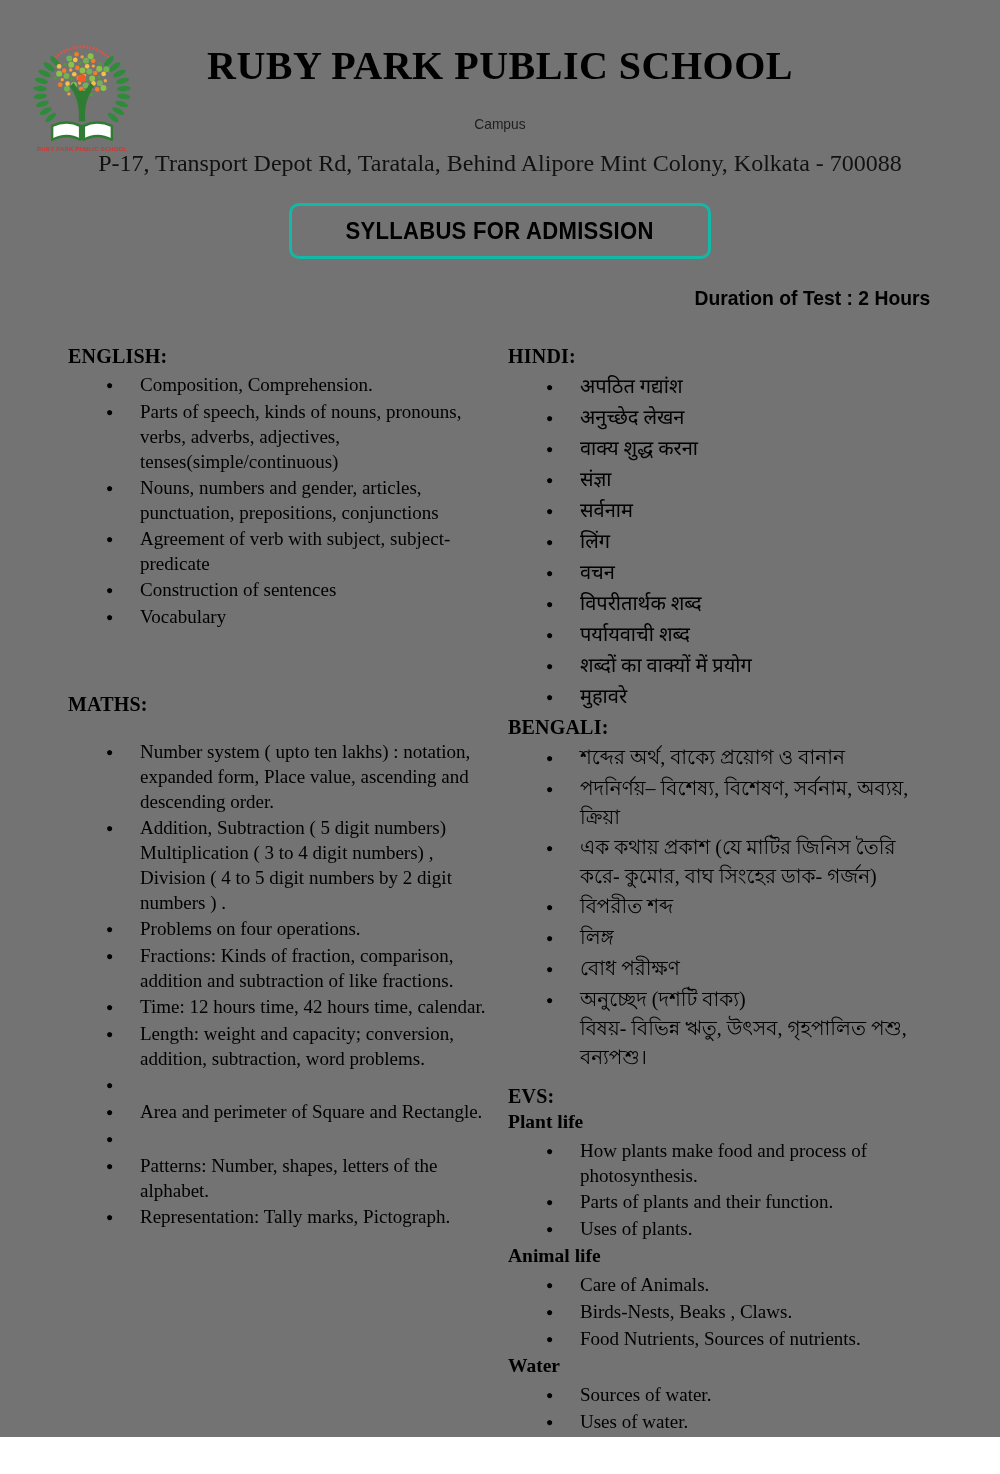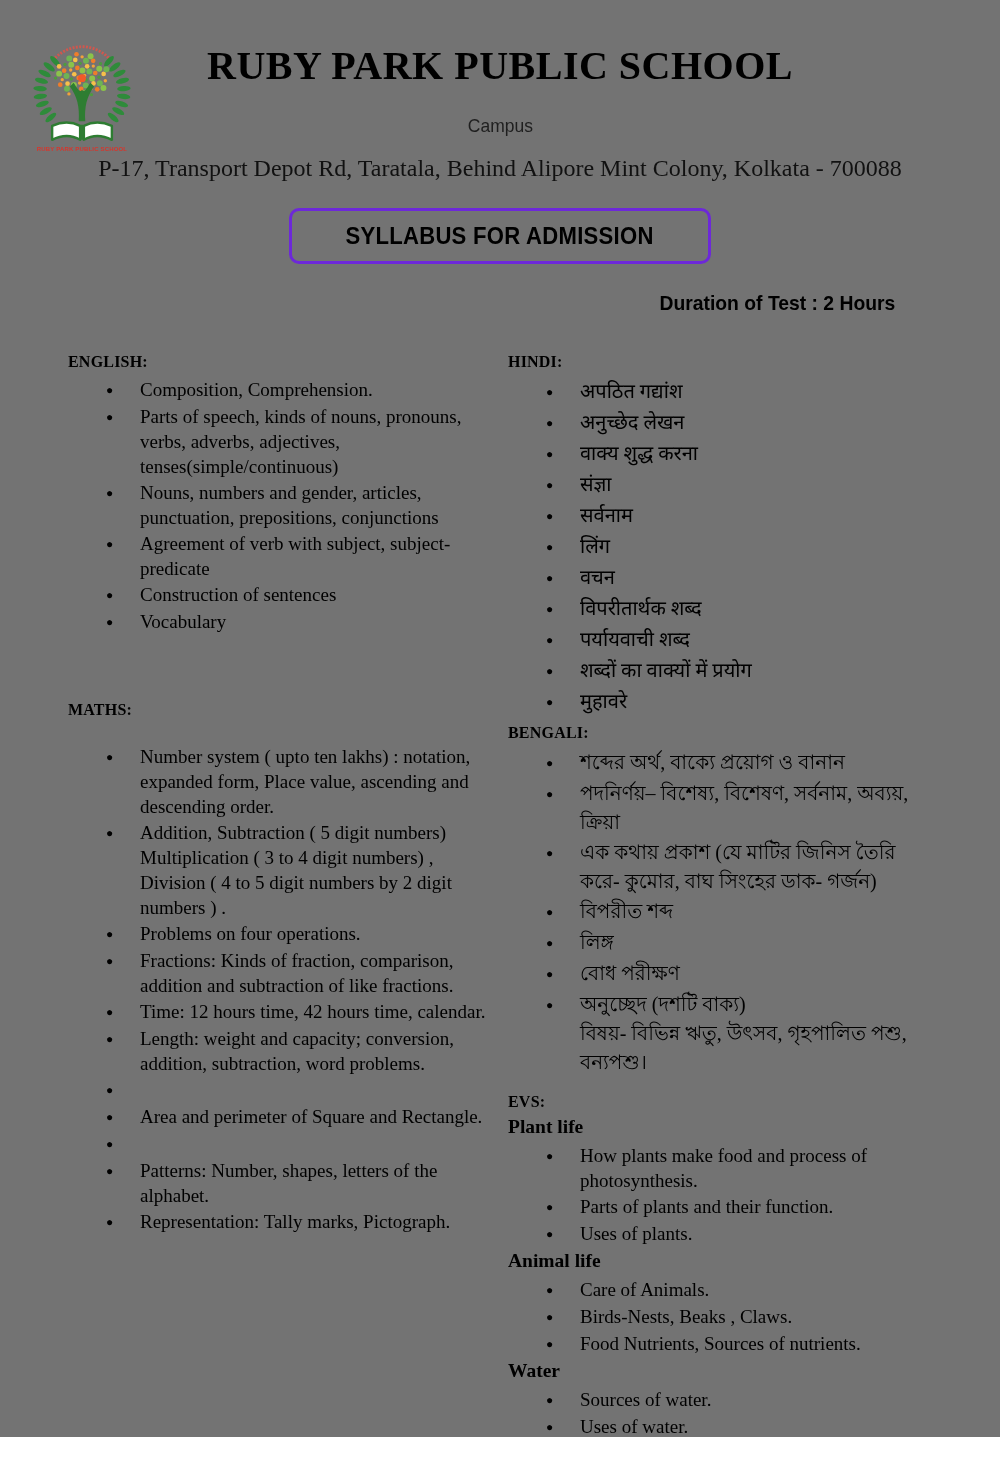--- a/index.html
+++ b/index.html
@@ -16,56 +16,56 @@
   .logo { position:absolute; top:34px; left:26px; width:112px; height:122px; }
   .school-name {
     margin:0; padding-top:42px;
     text-align:center;
     font-family:"Liberation Serif", serif;
     font-weight:bold; font-size:40px; letter-spacing:0.5px;
   }
   .campus {
     margin-top:26px; text-align:center;
     font-family:"Liberation Sans", sans-serif;
-    font-size:19px; color:#1f1f1f;
+    font-size:15px; color:#1f1f1f;
   }
   .address {
     margin-top:18px; text-align:center;
     font-size:24px; color:#111;
   }
   .syllabus-box {
     margin:26px auto 0; width:fit-content;
-    border:3px solid #6d28d9; border-radius:10px;
+    border:3px solid #14b8a6; border-radius:10px;
     padding:11px 40px;
   }
   .syllabus-box span, .class-title span, .duration span, .campus span {
     display:inline-block; transform:scaleX(0.92);
   }
   .syllabus-box span {
     font-family:"Liberation Sans", sans-serif;
     font-weight:bold; font-size:24px; letter-spacing:0.3px;
   }
   .class-title {
     margin-top:20px; text-align:center;
     font-family:"Liberation Sans", sans-serif;
     font-weight:bold; font-size:21px;
   }
   .duration {
-    margin-top:27px; text-align:right; padding-right:105px;
+    margin-top:27px; text-align:right; padding-right:70px;
     font-family:"Liberation Sans", sans-serif;
     font-weight:bold; font-size:21px;
   }
   .duration span { transform-origin:100% 50%; }
   
   .columns {
     display:grid; grid-template-columns:440px 1fr;
     padding:0 68px; margin-top:34px;
   }
   .sec-title {
-    font-weight:bold; font-size:16px; letter-spacing:0.2px;
+    font-weight:bold; font-size:20px; letter-spacing:0.2px;
     line-height:25px;
   }
   ul.bullets { list-style:none; margin:3px 0 0 0; padding:0 0 0 38px; }
   ul.bullets li { display:flex; font-size:19px; line-height:25px; margin:1px 0; }
   ul.bullets li .b { flex:none; width:34px; font-size:12px; padding-top:1px; }
   ul.bullets li .t { flex:1; max-width:356px; }
   .indic ul.bullets li { font-size:20px; line-height:29px; margin:1px 0; }
   .ml { white-space:pre-line; }
   .maths-sec { margin-top:62px; }
   .maths-sec ul.bullets { margin-top:22px; }

